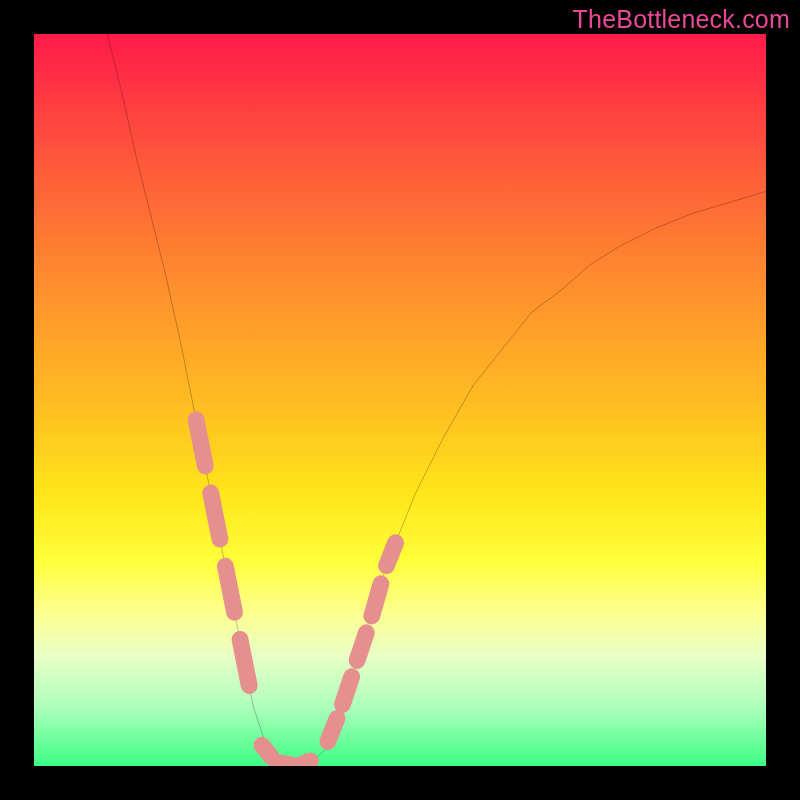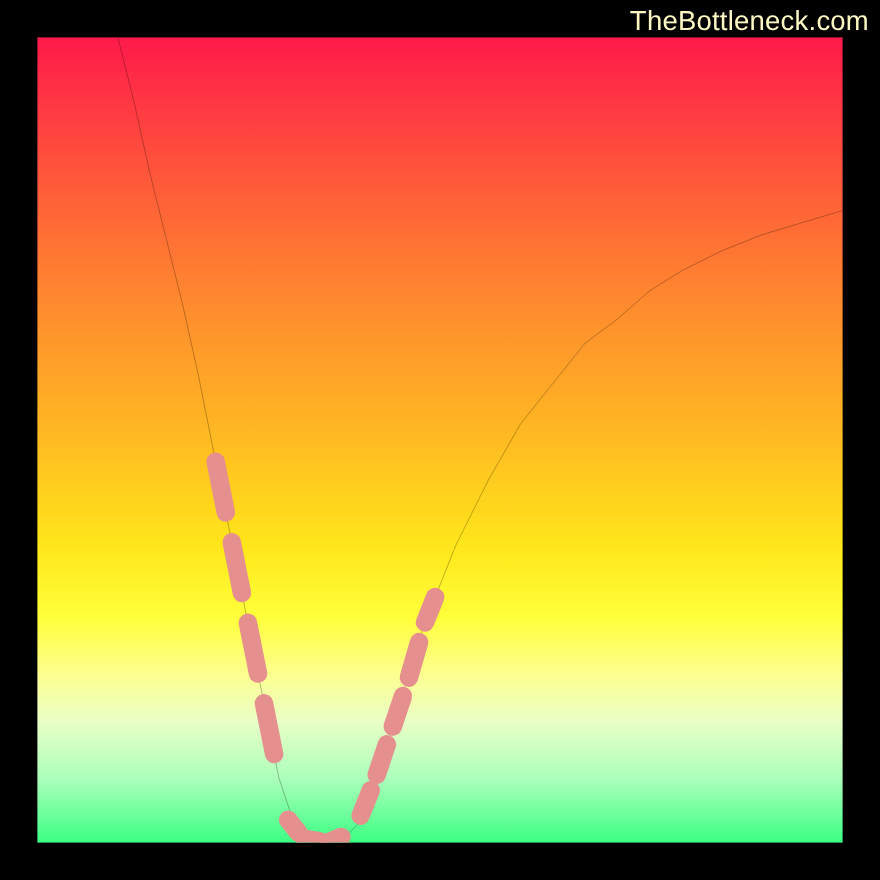--- a/index.html
+++ b/index.html
@@ -34,21 +34,21 @@
       #ffff3a 72%,
       #fdff8f 79%,
       #e9ffc6 85%,
       #acffbb 92%,
       #3cff83 100%);
   }
   .watermark {
     position: absolute;
     top: 5px;
     right: 10px;
-    color: #fef9c3;
+    color: #ec4899;
     font-size: 25px;
     font-weight: 500;
     letter-spacing: 0.2px;
     pointer-events: none;
   }
   svg.curve {
     position: absolute;
     top: 0;
     left: 0;
     width: 732px;

